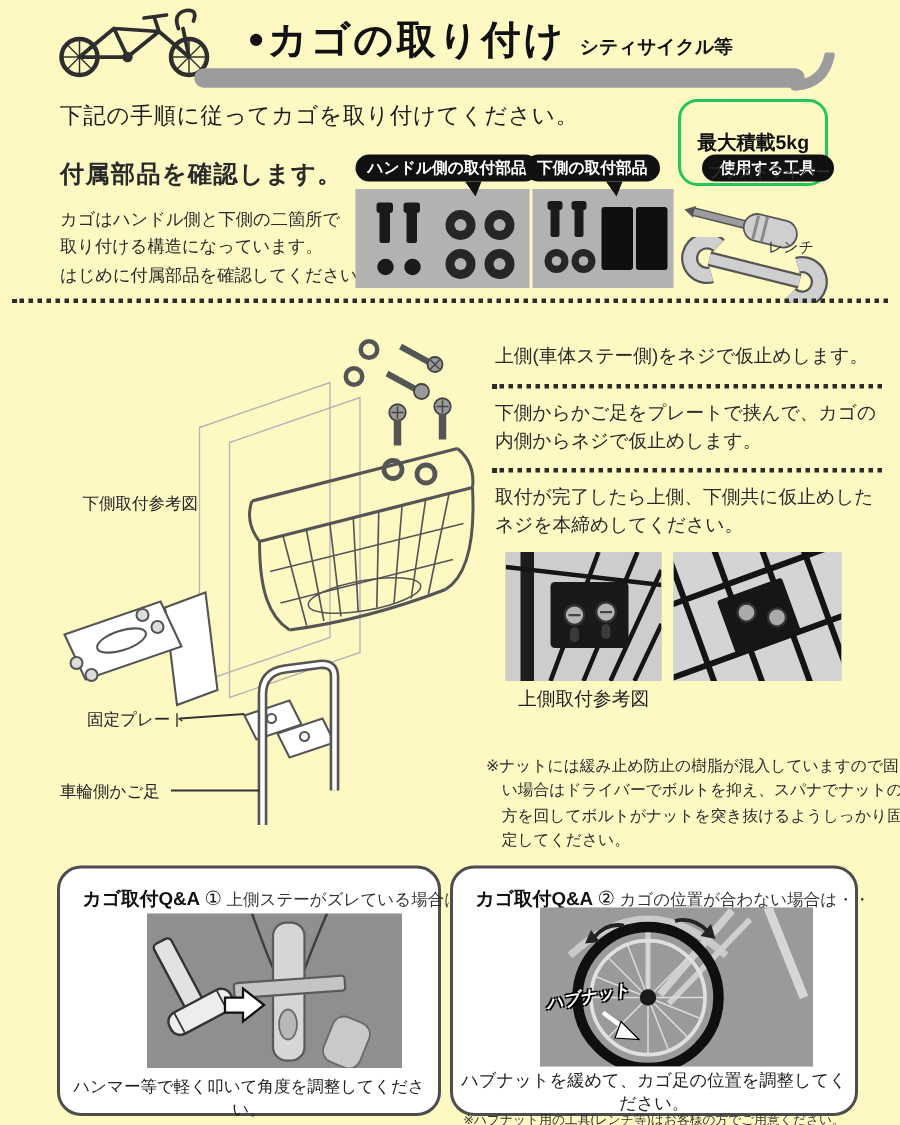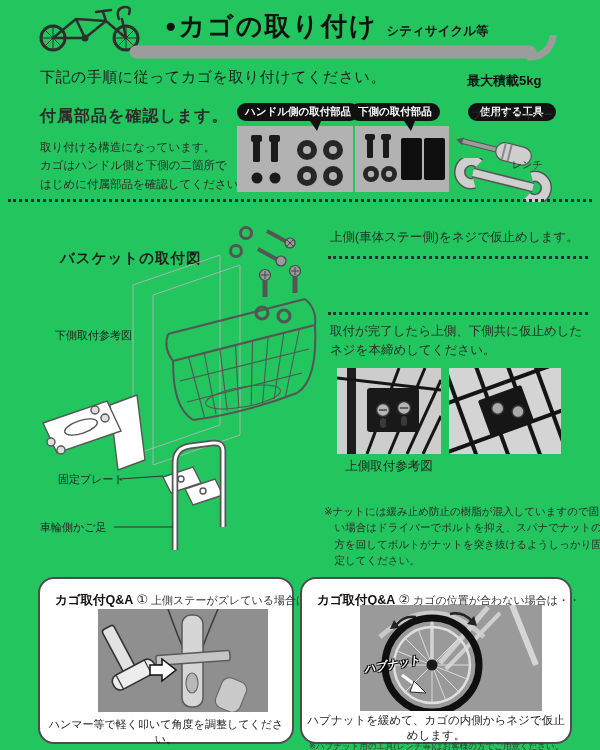--- a/index.html
+++ b/index.html
@@ -1,28 +1,28 @@
 <!DOCTYPE html>
 <html><head>
 <meta charset="utf-8">
 <style>
   html,body{margin:0;padding:0;background:#e8e8e8;}
   #page{
-    position:relative;width:600px;height:750px;background:#22c55e;
+    position:relative;width:600px;height:750px;background:#fef9c3;
     font-family:"Liberation Sans","DejaVu Sans",sans-serif;color:#222;
     overflow:hidden;margin:0 auto;
   }
   .abs{position:absolute;}
   
   .title-main{font-size:26px;font-weight:bold;letter-spacing:2px;color:#111;}
   .title-bullet{font-size:19px;vertical-align:3px;margin-right:2px;color:#111;}
   .title-sub{font-size:12.5px;font-weight:bold;color:#111;margin-left:9px;}
   .intro{font-size:15px;color:#1d1d1d;letter-spacing:.5px;}
   .max-badge{
-    border:4px solid #22c55e;border-radius:13px;padding:2px 11px;
+    border:2px solid #22c55e;border-radius:13px;padding:18px 11px;
     font-size:13px;font-weight:bold;color:#111;white-space:nowrap;
   }
   
   .parts-heading{font-size:16px;font-weight:bold;color:#2a2a2a;letter-spacing:1px;}
   .parts-desc{font-size:11.5px;line-height:1.6;color:#2a2a2a;}
   .parts-desc span{display:block;}
   .bubble{
     position:absolute;background:#111;color:#fff;border-radius:9px;
     padding:2px 8px;font-size:10.5px;font-weight:bold;white-space:nowrap;z-index:3;
   }
@@ -92,22 +92,22 @@
       <path d="M8 17 H402" stroke="#9c9c9c" stroke-width="13" stroke-linecap="round"></path>
       <path d="M402 22 Q421 21 425 2" stroke="#9c9c9c" stroke-width="7" fill="none" stroke-linecap="round"></path>
     </svg>
   </div>
 
   <div class="abs intro" style="left:40px;top:68px;">下記の手順に従ってカゴを取り付けてください。</div>
   <div class="abs max-badge" style="left:452px;top:66px;">最大積載5kg</div>
 
   <div class="abs parts-heading" style="left:40px;top:106px;">付属部品を確認します。</div>
   <div class="abs parts-desc" style="left:40px;top:138px;">
+    <span>カゴはハンドル側と下側の二箇所で</span>
     <span>取り付ける構造になっています。</span>
-    <span>カゴはハンドル側と下側の二箇所で</span>
     <span>はじめに付属部品を確認してください。</span>
   </div>
 
   <div class="bubble" style="left:237px;top:103px;">ハンドル側の取付部品</div>
   <div class="photo" style="left:237px;top:126px;width:116px;height:66px;">
     <svg width="116" height="66" viewBox="0 0 116 66">
       <rect x="0" y="0" width="116" height="66" fill="#b2b2b2"></rect>
       <g fill="#1a1a1a">
         <rect x="14" y="9" width="11" height="7" rx="2"></rect>
           <rect x="16" y="14" width="7" height="22" rx="1.5"></rect>
@@ -176,21 +176,20 @@
         <line x1="20" y1="22" x2="82" y2="22" stroke="#555" stroke-width="10"></line>
         <line x1="20" y1="22" x2="82" y2="22" stroke="#cfcfcf" stroke-width="7"></line>
         <path d="M78,12 A11.5,11.5 0 1 1 78,32" stroke="#555" stroke-width="11.5" fill="none"></path>
         <path d="M78,12 A11.5,11.5 0 1 1 78,32" stroke="#cfcfcf" stroke-width="8.5" fill="none"></path>
       </g>
     </svg>
   </div>
 
   <div class="dotted" style="left:8px;top:199px;width:584px;"></div>
 
-  <div class="abs diagram-title" style="left:60px;top:249px;">バスケットの取付図</div>
 
   <div class="abs" style="left:15px;top:215px;width:310px;height:350px;">
     <svg width="310" height="350" viewBox="0 0 310 350">
 
       <polygon points="118,70 205,40 205,210 118,240" fill="none" stroke="#b4b4b4" stroke-width="0.9"></polygon>
       <polygon points="138,80 225,50 225,220 138,250" fill="none" stroke="#b4b4b4" stroke-width="0.9"></polygon>
 
       <g>
         <line x1="252" y1="16" x2="272" y2="27" stroke="#555" stroke-width="4"></line>
         <circle cx="275" cy="28" r="5" fill="#9a9a9a" stroke="#444" stroke-width="1.2"></circle>
@@ -263,20 +262,21 @@
       <line x1="99" y1="312" x2="158" y2="312" stroke="#333" stroke-width="1.2"></line>
     </svg>
   </div>
 
   <div class="abs dlabel" style="left:55px;top:328px;">下側取付参考図</div>
   <div class="abs dlabel" style="left:58px;top:472px;">固定プレート</div>
   <div class="abs dlabel" style="left:40px;top:520px;">車輪側かご足</div>
 
   <div class="abs step" style="left:330px;top:228px;width:262px;">上側(車体ステー側)をネジで仮止めします。</div>
   <div class="dotted" style="left:328px;top:256px;width:260px;"></div>
+  <div class="abs step" style="left:330px;top:266px;width:258px;">下側からかご足をプレートで挟んで、カゴの内側からネジで仮止めします。</div>
   <div class="dotted" style="left:328px;top:312px;width:260px;"></div>
   <div class="abs step" style="left:330px;top:322px;width:258px;">取付が完了したら上側、下側共に仮止めしたネジを本締めしてください。</div>
 
   <div class="photo" style="left:337px;top:368px;width:104px;height:86px;">
     <svg width="104" height="86" viewBox="0 0 104 86">
       <rect width="104" height="86" fill="#cdcdcd"></rect>
       <rect x="10" y="0" width="9" height="86" fill="#1d1d1d"></rect>
       <g stroke="#151515" stroke-width="3">
         <line x1="30" y1="86" x2="62" y2="0"></line>
           <line x1="52" y1="86" x2="88" y2="0"></line>
@@ -375,17 +375,17 @@
         <circle cx="72" cy="60" r="5.5" fill="#1a1a1a"></circle>
         <path d="M36,20 Q44,10 56,12" stroke="#222" stroke-width="2.5" fill="none"></path>
         <polygon points="34,15 30,24 40,23" fill="#222"></polygon>
         <path d="M112,16 Q102,6 90,9" stroke="#222" stroke-width="2.5" fill="none"></path>
         <polygon points="114,11 117,21 107,19" fill="#222"></polygon>
         <path d="M42,70 L58,82" stroke="#fff" stroke-width="3"></path>
         <polygon points="54,76 66,88 50,87" fill="#fff" stroke="#000" stroke-width="0.8"></polygon>
       </svg>
       <span class="photo-label" style="left:4px;top:52px;">ハブナット</span>
     </div>
-    <div class="qa-caption" style="top:134px;font-size:11.5px;">ハブナットを緩めて、カゴの内側からネジで仮止めします。</div>
+    <div class="qa-caption" style="top:134px;font-size:11.5px;">ハブナットを緩めて、カゴ足の位置を調整してください。</div>
     <div class="qa-note" style="top:150px;margin-top:12px;">※ハブナット用の工具(レンチ等)はお客様の方でご用意ください。</div>
   </div>
 
 </div>
 
 </body></html>

